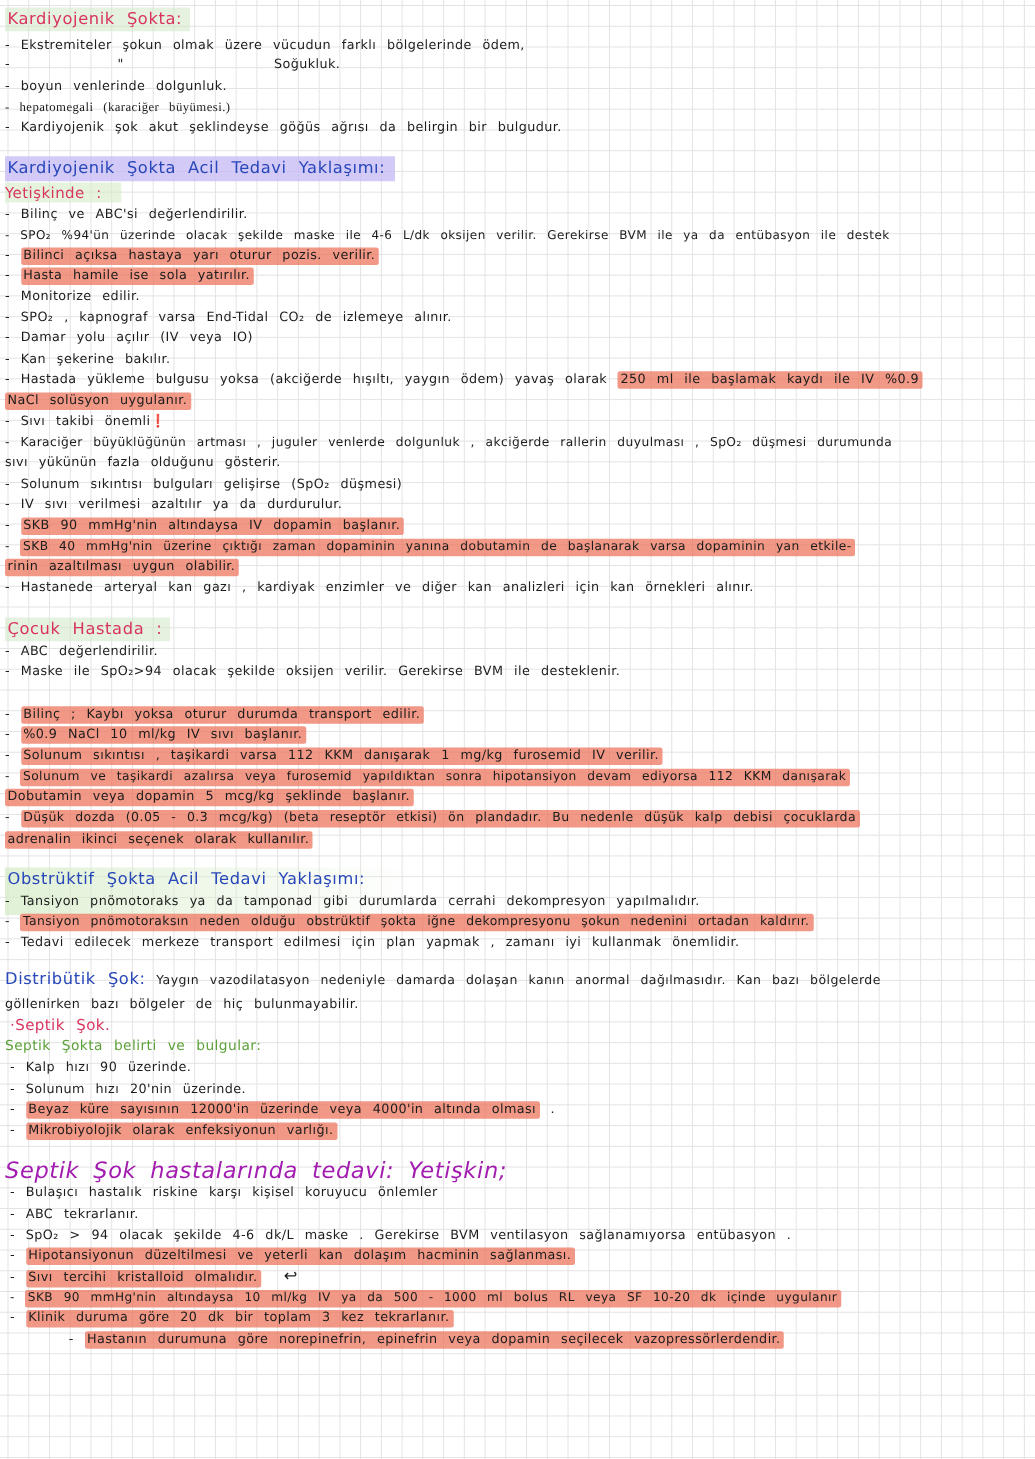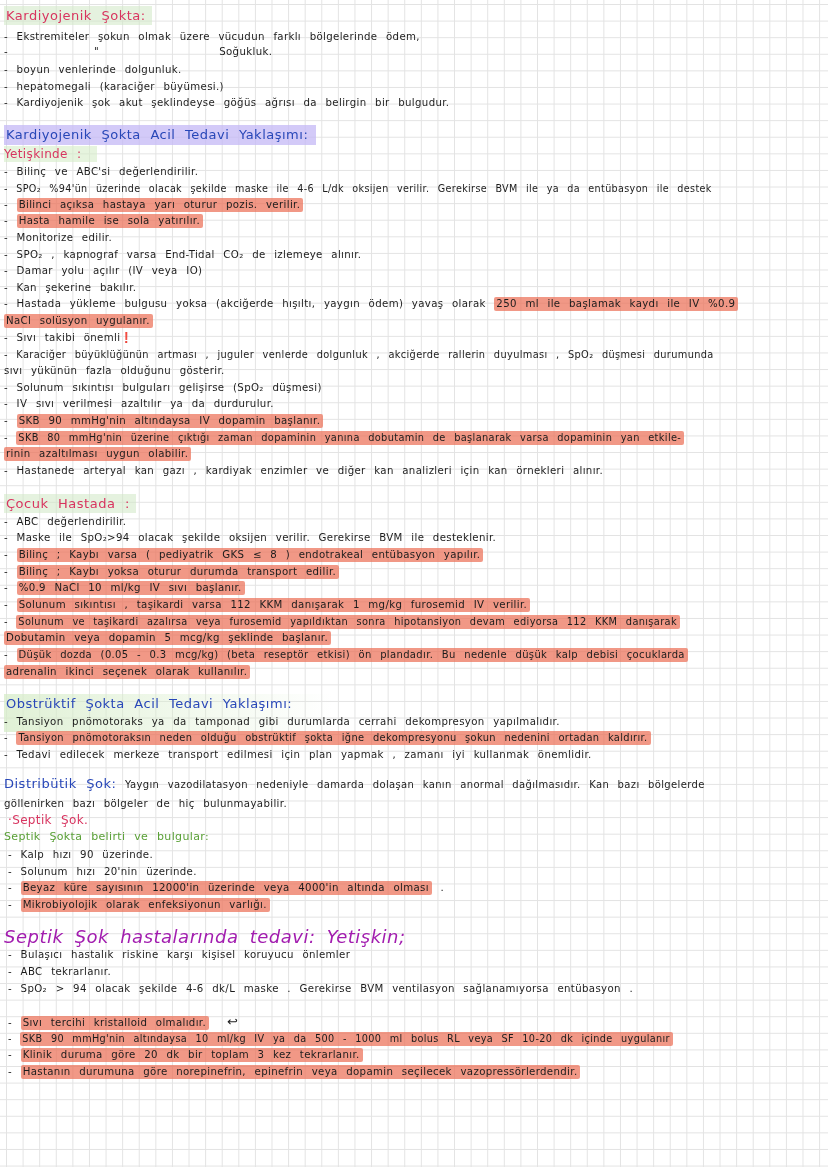--- a/index.html
+++ b/index.html
@@ -47,21 +47,21 @@
 <body>
 
 <div class="page">
 
   <div class="line" style="top:9px;">
     <span class="title-pink bg-green">Kardiyojenik Şokta:</span>
   </div>
   <div class="line" style="top:30px;">- Ekstremiteler şokun olmak üzere vücudun farklı bölgelerinde ödem,</div>
   <div class="line" style="top:45px; white-space:pre;">-          "              Soğukluk.</div>
   <div class="line" style="top:63px;">- boyun venlerinde dolgunluk.</div>
-  <div class="line" style="top:80px;">- hepatomegali (karaciğer büyümesi.)</div>
+  <div class="line" style="top:80px;font-family:Liberation Serif, serif;">- hepatomegali (karaciğer büyümesi.)</div>
   <div class="line" style="top:96px;">- Kardiyojenik şok akut şeklindeyse göğüs ağrısı da belirgin bir bulgudur.</div>
 
   <div class="line" style="top:128px;">
     <span class="title-blue bg-purple">Kardiyojenik Şokta Acil Tedavi Yaklaşımı:</span>
   </div>
   <div class="line" style="top:147px;">
     <span class="sub-pink bg-green-light">Yetişkinde :</span>
   </div>
   <div class="line" style="top:165px;">- Bilinç ve ABC'si değerlendirilir.</div>
   <div class="line" style="top:182px; font-size:9.6px;">- SPO₂ %94'ün üzerinde olacak şekilde maske ile 4-6 L/dk oksijen verilir. Gerekirse BVM ile ya da entübasyon ile destek</div>
@@ -75,30 +75,29 @@
     <span>- Hastada yükleme bulgusu yoksa (akciğerde hışıltı, yaygın ödem) yavaş olarak</span>
     <span class="hl">250 ml ile başlamak kaydı ile IV %0.9</span>
   </div>
   <div class="line" style="top:314px;"><span class="hl">NaCl solüsyon uygulanır.</span></div>
   <div class="line" style="top:331px;">- Sıvı takibi önemli❗</div>
   <div class="line" style="top:348px; font-size:9.8px;">- Karaciğer büyüklüğünün artması , juguler venlerde dolgunluk , akciğerde rallerin duyulması , SpO₂ düşmesi durumunda</div>
   <div class="line" style="top:364px;">sıvı yükünün fazla olduğunu gösterir.</div>
   <div class="line" style="top:381px;">- Solunum sıkıntısı bulguları gelişirse (SpO₂ düşmesi)</div>
   <div class="line" style="top:397px;">- IV sıvı verilmesi azaltılır ya da durdurulur.</div>
   <div class="line" style="top:414px;">- <span class="hl">SKB 90 mmHg'nin altındaysa IV dopamin başlanır.</span></div>
-  <div class="line" style="top:431px; font-size:9.8px;">- <span class="hl">SKB 80 mmHg'nin üzerine çıktığı zaman dopaminin yanına dobutamin de başlanarak varsa dopaminin yan etkile-</span></div>
+  <div class="line" style="top:431px; font-size:9.8px;">- <span class="hl">SKB 40 mmHg'nin üzerine çıktığı zaman dopaminin yanına dobutamin de başlanarak varsa dopaminin yan etkile-</span></div>
   <div class="line" style="top:447px;"><span class="hl">rinin azaltılması uygun olabilir.</span></div>
   <div class="line" style="top:464px;">- Hastanede arteryal kan gazı , kardiyak enzimler ve diğer kan analizleri için kan örnekleri alınır.</div>
 
   <div class="line" style="top:497px;">
     <span class="title-pink bg-green">Çocuk Hastada :</span>
   </div>
   <div class="line" style="top:515px;">- ABC değerlendirilir.</div>
   <div class="line" style="top:531px;">- Maske ile SpO₂&gt;94 olacak şekilde oksijen verilir. Gerekirse BVM ile desteklenir.</div>
-  <div class="line" style="top:548px;">- <span class="hl">Bilinç ; Kaybı varsa ( pediyatrik GKS ≤ 8 ) endotrakeal entübasyon yapılır.</span></div>
   <div class="line" style="top:565px;">- <span class="hl">Bilinç ; Kaybı yoksa oturur durumda transport edilir.</span></div>
   <div class="line" style="top:581px;">- <span class="hl">%0.9 NaCl 10 ml/kg IV sıvı başlanır.</span></div>
   <div class="line" style="top:598px;">- <span class="hl">Solunum sıkıntısı , taşikardi varsa 112 KKM danışarak 1 mg/kg furosemid IV verilir.</span></div>
   <div class="line" style="top:615px; font-size:9.8px;">- <span class="hl">Solunum ve taşikardi azalırsa veya furosemid yapıldıktan sonra hipotansiyon devam ediyorsa 112 KKM danışarak</span></div>
   <div class="line" style="top:631px;"><span class="hl">Dobutamin veya dopamin 5 mcg/kg şeklinde başlanır.</span></div>
   <div class="line" style="top:648px; font-size:10px;">- <span class="hl">Düşük dozda (0.05 - 0.3 mcg/kg) (beta reseptör etkisi) ön plandadır. Bu nedenle düşük kalp debisi çocuklarda</span></div>
   <div class="line" style="top:665px;"><span class="hl">adrenalin ikinci seçenek olarak kullanılır.</span></div>
 
   <div class="line" style="top:697px;">
     <span class="title-blue bg-green-wide">Obstrüktif Şokta Acil Tedavi Yaklaşımı:</span>
@@ -123,18 +122,19 @@
   <div class="line" style="top:865px; left:8px;">- Solunum hızı 20'nin üzerinde.</div>
   <div class="line" style="top:881px; left:8px;text-align:right;">- <span class="hl">Beyaz küre sayısının 12000'in üzerinde veya 4000'in altında olması</span> .</div>
   <div class="line" style="top:898px; left:8px;">- <span class="hl">Mikrobiyolojik olarak enfeksiyonun varlığı.</span></div>
 
   <div class="line" style="top:930px;">
     <span class="title-green">Septik Şok hastalarında tedavi: Yetişkin;</span>
   </div>
   <div class="line" style="top:948px; left:8px;">- Bulaşıcı hastalık riskine karşı kişisel koruyucu önlemler</div>
   <div class="line" style="top:965px; left:8px;">- ABC tekrarlanır.</div>
   <div class="line" style="top:982px; left:8px;">- SpO₂ &gt; 94 olacak şekilde 4-6 dk/L maske . Gerekirse BVM ventilasyon sağlanamıyorsa entübasyon .</div>
+  <div class="line" style="top:998px; left:8px;">- <span class="hl">Hipotansiyonun düzeltilmesi ve yeterli kan dolaşım hacminin sağlanması.</span></div>
   <div class="line" style="top:1015px; left:8px;">- <span class="hl">Sıvı tercihi kristalloid olmalıdır.</span><span class="arrow">↩</span></div>
   <div class="line" style="top:1032px; left:8px; font-size:9.7px;">- <span class="hl">SKB 90 mmHg'nin altındaysa 10 ml/kg IV ya da 500 - 1000 ml bolus RL veya SF 10-20 dk içinde uygulanır</span></div>
   <div class="line" style="top:1048px; left:8px;">- <span class="hl">Klinik duruma göre 20 dk bir toplam 3 kez tekrarlanır.</span></div>
-  <div class="line" style="top:1065px; left:8px;">- <span class="hl">Hastanın durumuna göre norepinefrin, epinefrin veya dopamin seçilecek vazopressörlerdendir.</span></div>
+  <div class="line" style="top:1065px; left:8px;padding-left:47px;">- <span class="hl">Hastanın durumuna göre norepinefrin, epinefrin veya dopamin seçilecek vazopressörlerdendir.</span></div>
 
 </div>
 
 </body></html>

